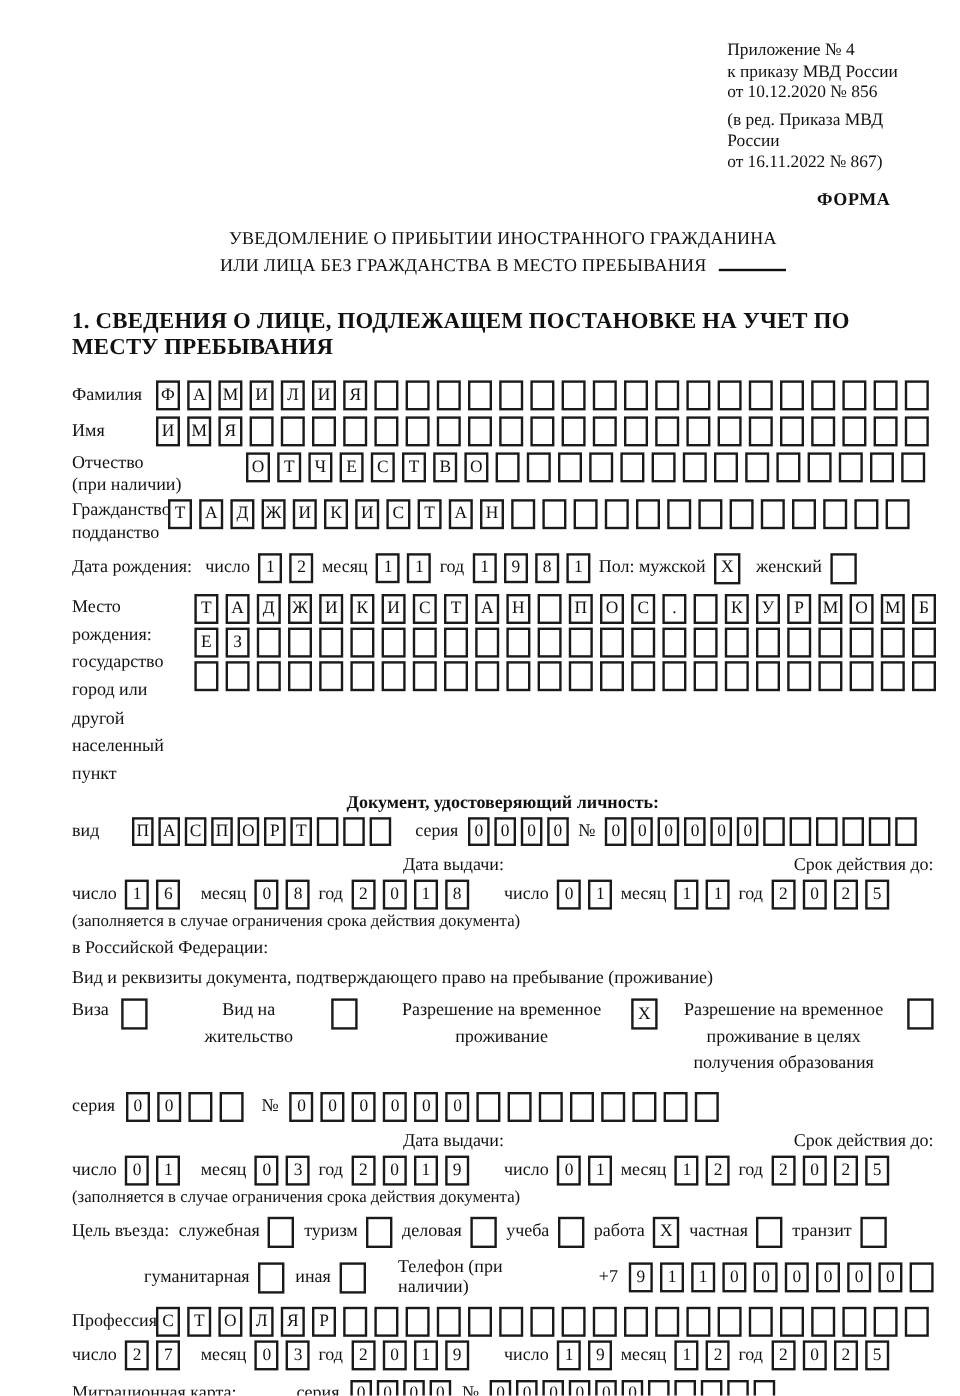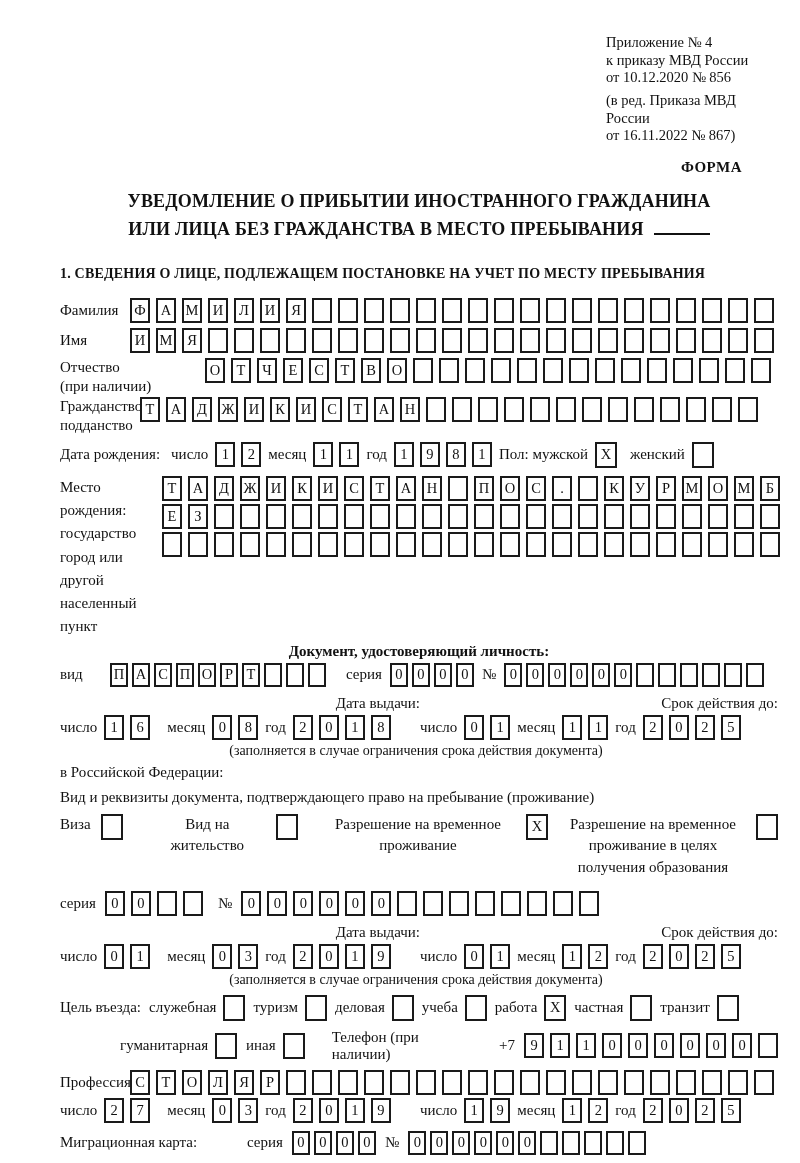--- a/index.html
+++ b/index.html
@@ -2,39 +2,39 @@
 <html><head>
 <meta charset="utf-8">
 <style>
   html,body{margin:0;padding:0;background:#fff;}
   body{width:800px;height:1163px;font-family:"Liberation Serif","DejaVu Serif",serif;color:#111;font-size:15px;box-sizing:border-box;overflow:hidden;}
   .page{padding:34px 22px 8px 60px;box-sizing:border-box;}
   
   .appendix{margin-left:auto;width:172px;line-height:1.22;font-size:14.5px;}
   .appendix .gap{height:5px;}
   .forma{text-align:right;padding-right:36px;font-weight:bold;margin-top:14px;font-size:15px;letter-spacing:.5px;}
-  .title{font-weight:bold;text-align:center;font-size:18px;line-height:1.55;margin-top:12px;letter-spacing:.2px;}
+  .title{font-weight:normal;text-align:center;font-size:15px;line-height:1.55;margin-top:12px;letter-spacing:.2px;}
   .blankline{display:inline-block;width:56px;border-bottom:2px solid #111;margin-left:10px;}
-  .sec{font-weight:bold;font-size:14px;margin-top:22px;letter-spacing:.2px;}
+  .sec{font-weight:bold;font-size:19px;margin-top:22px;letter-spacing:.2px;}
   
   .boxrow{display:flex;gap:6px;flex:none;}
   .cell{width:20px;height:25px;border:2px solid #1a1a1a;box-sizing:border-box;display:flex;align-items:center;justify-content:center;font-size:14.5px;flex:none;background:#fff;}
   .sm .cell{width:18px;height:24px;}
   .sm{gap:4px;}
   .chk .cell{width:22px;height:26px;}
   
   .frow{display:flex;align-items:flex-start;margin-top:5px;}
   .flabel{flex:none;line-height:1.25;}
   .ml{white-space:pre-line;}
   .inl{display:flex;align-items:center;gap:6px;}
   .dlbl{flex:none;}
   .daterow{display:flex;align-items:center;margin-top:3px;}
   .dhead{display:flex;margin-top:8px;}
   .dhead>div{text-align:right;}
-  .note{font-size:14px;text-align:center;margin-top:3px;padding-right:6px;}
+  .note{font-size:14px;text-align:left;margin-top:3px;padding-right:6px;}
   .permitrow{display:flex;align-items:flex-start;margin-top:8px;gap:12px;}
   .permit{display:flex;align-items:flex-start;gap:10px;}
   .permit .plabel{text-align:center;line-height:1.45;}
   .opt{display:flex;align-items:center;gap:7px;}
   .repboxes>.boxrow{margin-bottom:3px;}
 </style>
 </head>
 <body>
 
 <div class="page">

